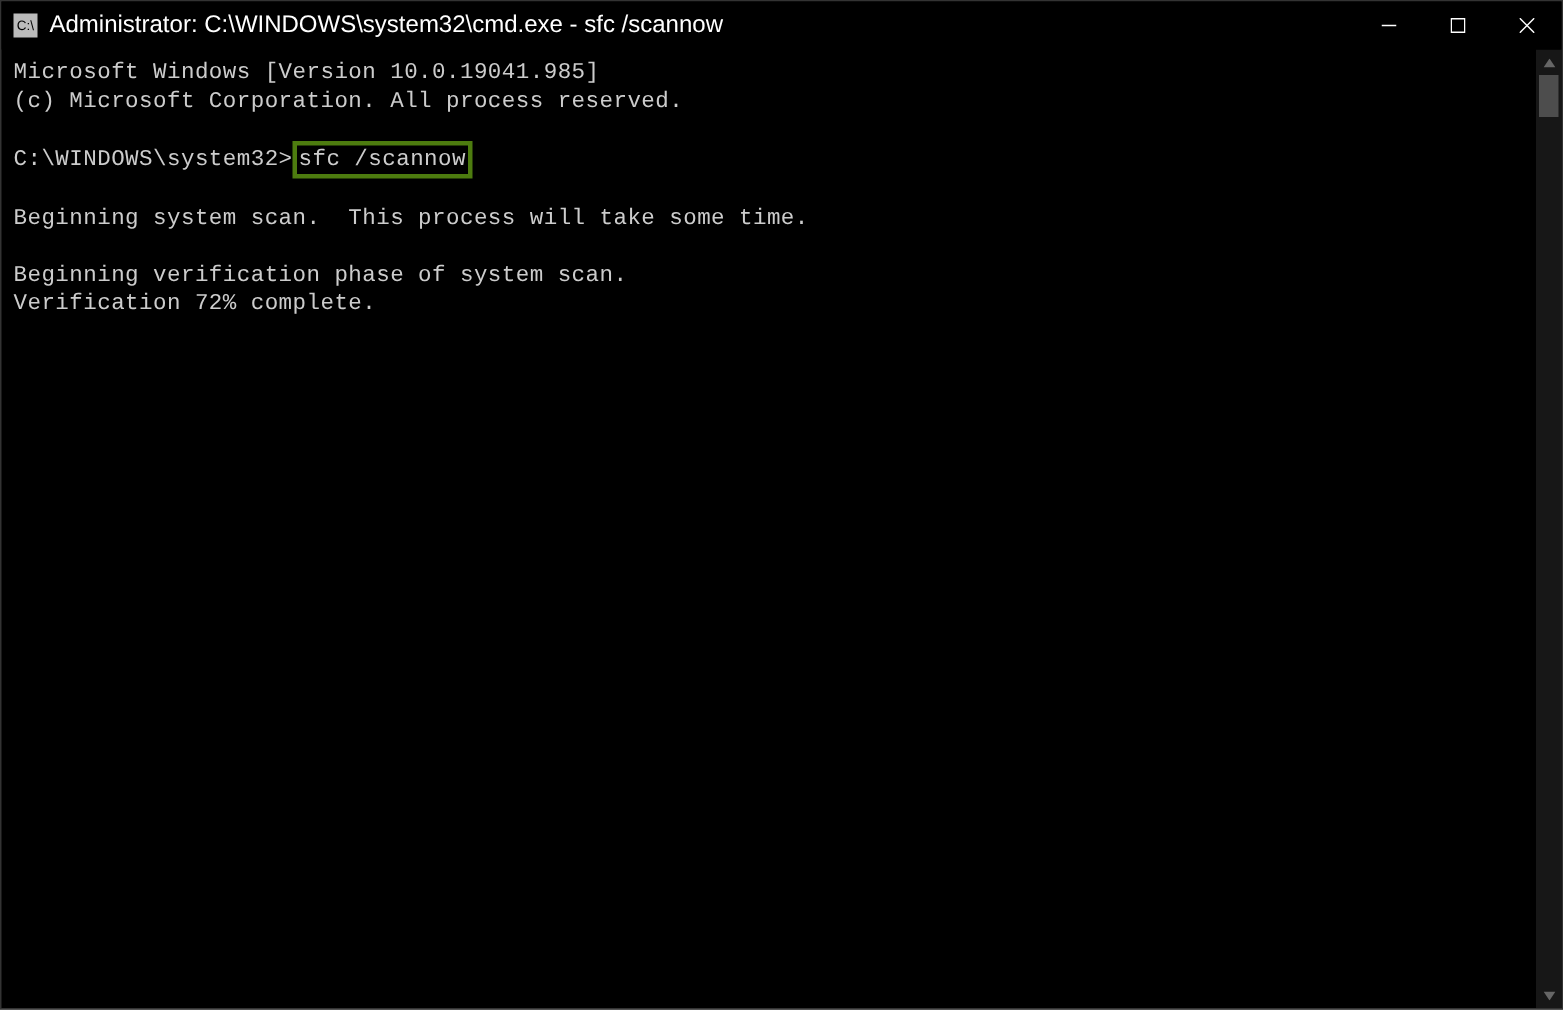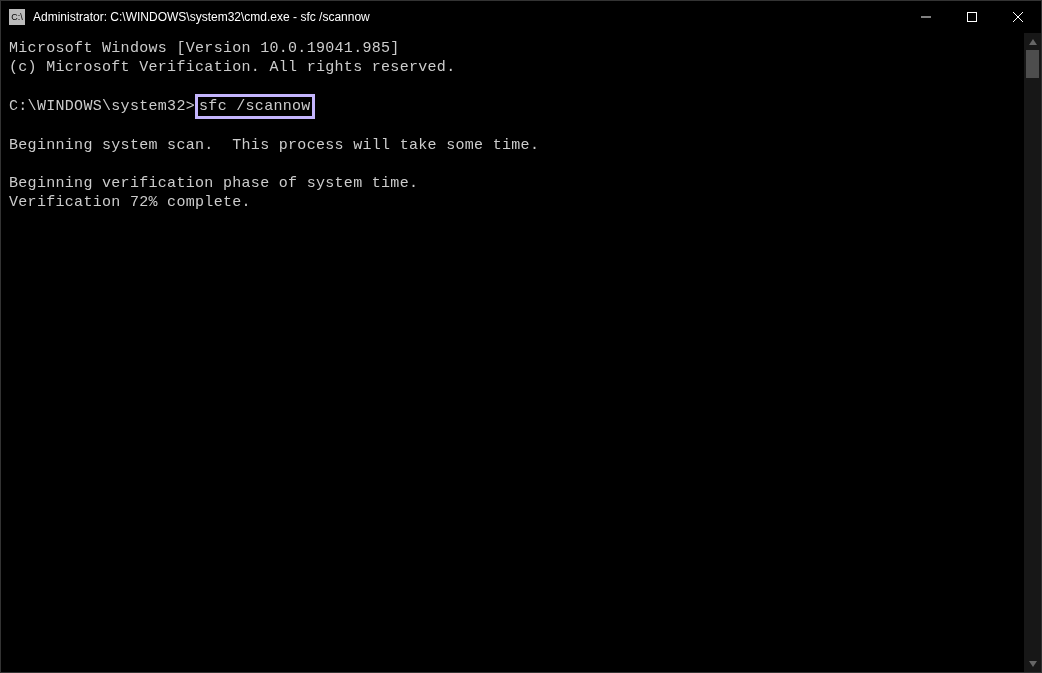--- a/index.html
+++ b/index.html
@@ -42,21 +42,21 @@
       background: #bbbbbb;
       display: flex;
       align-items: center;
       justify-content: center;
       font-size: 9px;
       color: #000;
       font-family: sans-serif;
     }
     .title-text {
       color: #ffffff;
-      font-size: 12px;
+      font-size: 16px;
       font-family: "Segoe UI", sans-serif;
     }
     .window-controls {
       display: flex;
       height: 100%;
     }
     .win-btn {
       width: 46px;
       height: 32px;
       display: flex;
@@ -82,21 +82,21 @@
       flex: 1;
       padding: 6px 8px;
       color: #cccccc;
       font-size: 15px;
       line-height: 19px;
       font-family: Consolas, "Courier New", monospace;
       white-space: pre;
       letter-spacing: 0.3px;
     }
     .highlight-box {
-      border: 3px solid #c4b5fd;
+      border: 3px solid #4d7c0f;
       padding: 0 1px;
       display: inline-block;
       margin-top: -2px;
       margin-bottom: -2px;
     }
     .scrollbar {
       width: 17px;
       background: #171717;
       display: flex;
       flex-direction: column;
@@ -149,27 +149,27 @@
       <div class="win-btn close">
         <svg viewBox="0 0 10 10">
             <line x1="0" y1="0" x2="10" y2="10"></line>
             <line x1="10" y1="0" x2="0" y2="10"></line>
           </svg>
       </div>
     </div>
   </div>
   <div class="content-area">
     <div class="terminal"><span>Microsoft Windows [Version 10.0.19041.985]</span>
-<span>(c) Microsoft Verification. All rights reserved.</span>
+<span>(c) Microsoft Corporation. All process reserved.</span>
 
 <span>C:\WINDOWS\system32&gt;</span><span class="highlight-box"><span>sfc /scannow</span></span>
 
 <span>Beginning system scan.  This process will take some time.</span>
 
-<span>Beginning verification phase of system time.</span>
+<span>Beginning verification phase of system scan.</span>
 <span>Verification 72% complete.</span></div>
     <div class="scrollbar">
       <div class="scroll-arrow">
         <svg viewBox="0 0 8 6">
             <polygon points="4,0 8,6 0,6"></polygon>
           </svg>
       </div>
       <div class="scroll-track">
         <div class="scroll-thumb"></div>
       </div>

